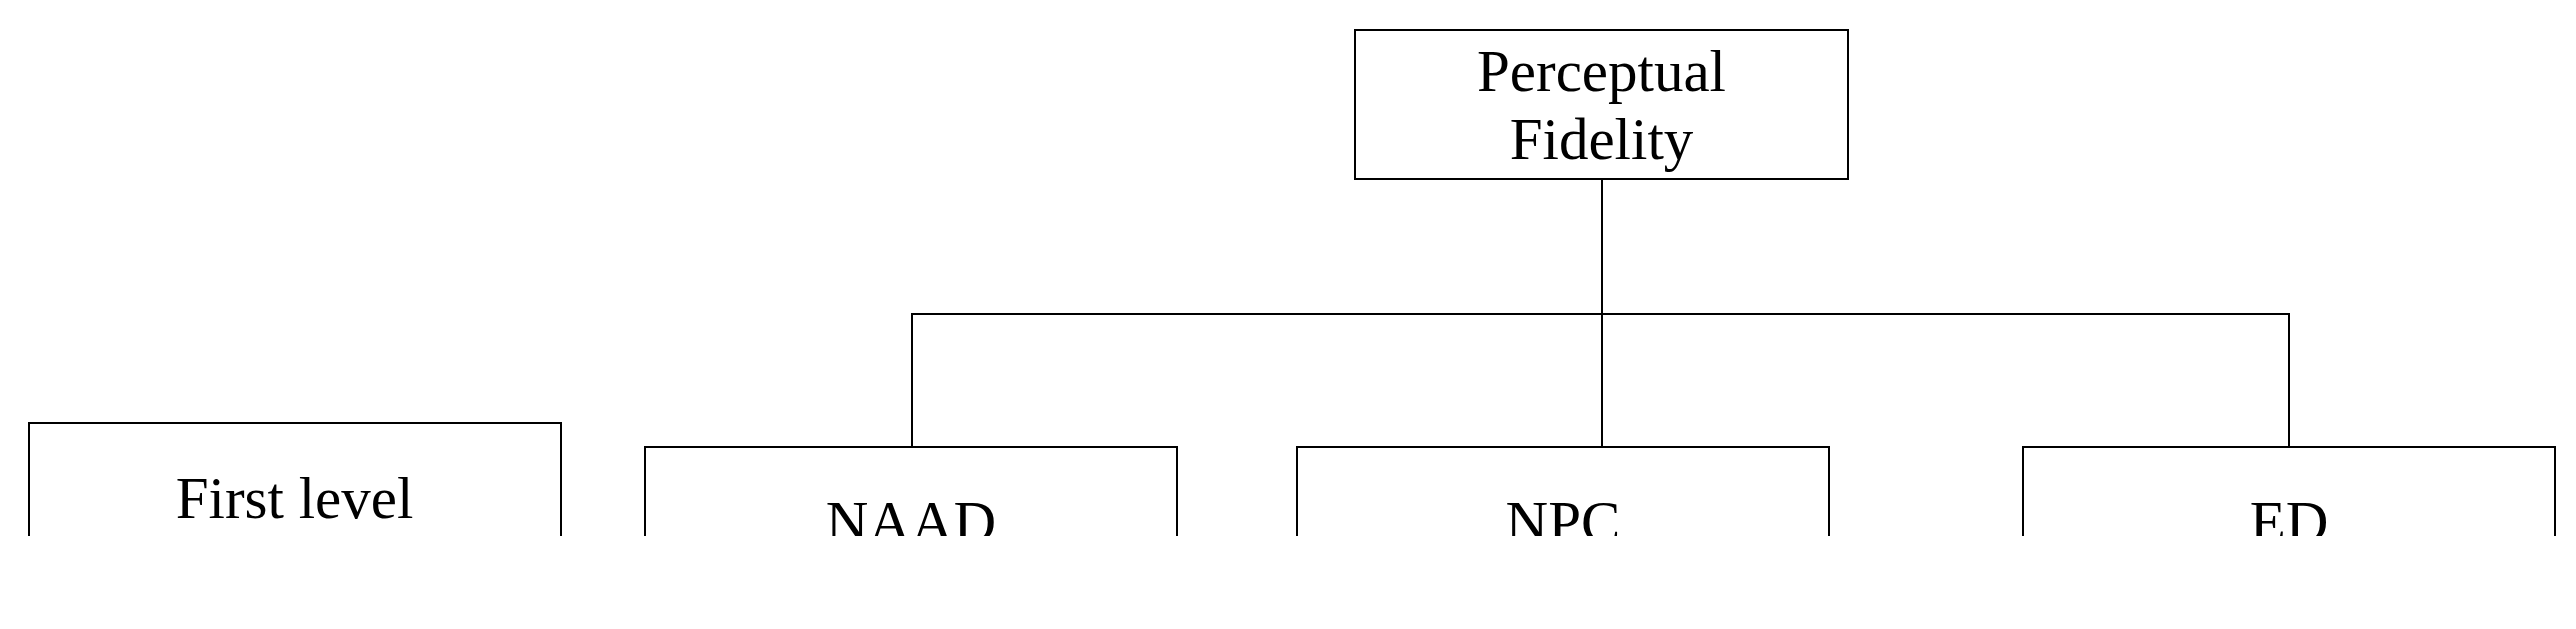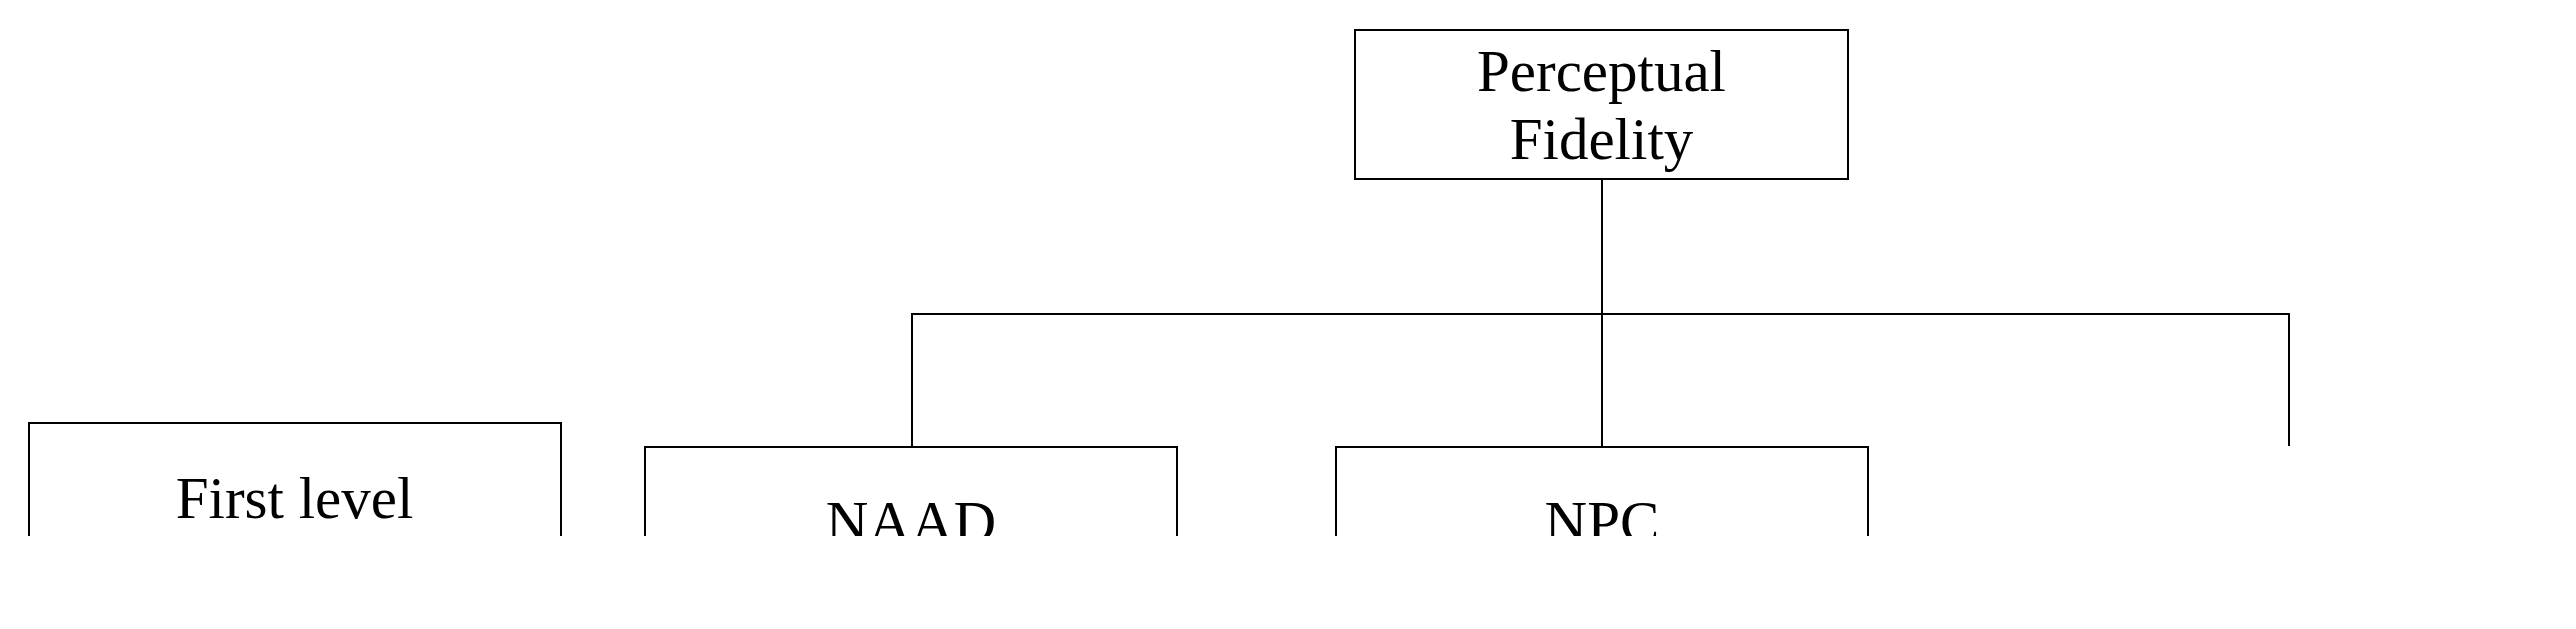--- a/index.html
+++ b/index.html
@@ -29,21 +29,21 @@
     font-size: 59px;
     line-height: 68px;
     color: #000000;
   }
   .node .node-label {
     white-space: pre-line; 
   }
   .root-node   { left: 1354px; top: 29px;  width: 495px; height: 151px; }
   .node-first  { left: 27.5px;   top: 422px; width: 534px; height: 151px; }
   .node-naad   { left: 616px;  top: 446px; width: 534px; height: 151px; margin-left: 28px; }
-  .node-npc    { left: 1335px; top: 446px; width: 534px; height: 151px; }
+  .node-npc    { left: 1296px; top: 446px; width: 534px; height: 151px; }
   .node-ed     { left: 2022px; top: 446px; width: 534px; height: 151px; }
   .connector {
     position: absolute;
     background: #000000;
   }
   .conn-root-drop { left: 1601px; top: 180px; width: 1.8px;    height: 135px; }
   .conn-bus       { left: 911px;  top: 313px; width: 1379px; height: 1.8px;  }
   .conn-stub-naad { left: 911px;  top: 315px; width: 1.8px;    height: 131px; }
   .conn-stub-npc  { left: 1601px; top: 315px; width: 1.8px;    height: 131px; }
   .conn-stub-ed   { left: 2288px; top: 315px; width: 1.8px;    height: 131px; }
@@ -69,15 +69,18 @@
   </div>
 
   <div class="node node-naad">
     <span class="node-label">NAAD</span>
   </div>
 
   <div class="node node-npc">
     <span class="node-label">NPC</span>
   </div>
 
+  <div class="node node-ed">
+    <span class="node-label">ED</span>
+  </div>
 
 </div>
 
 
 </body></html>

